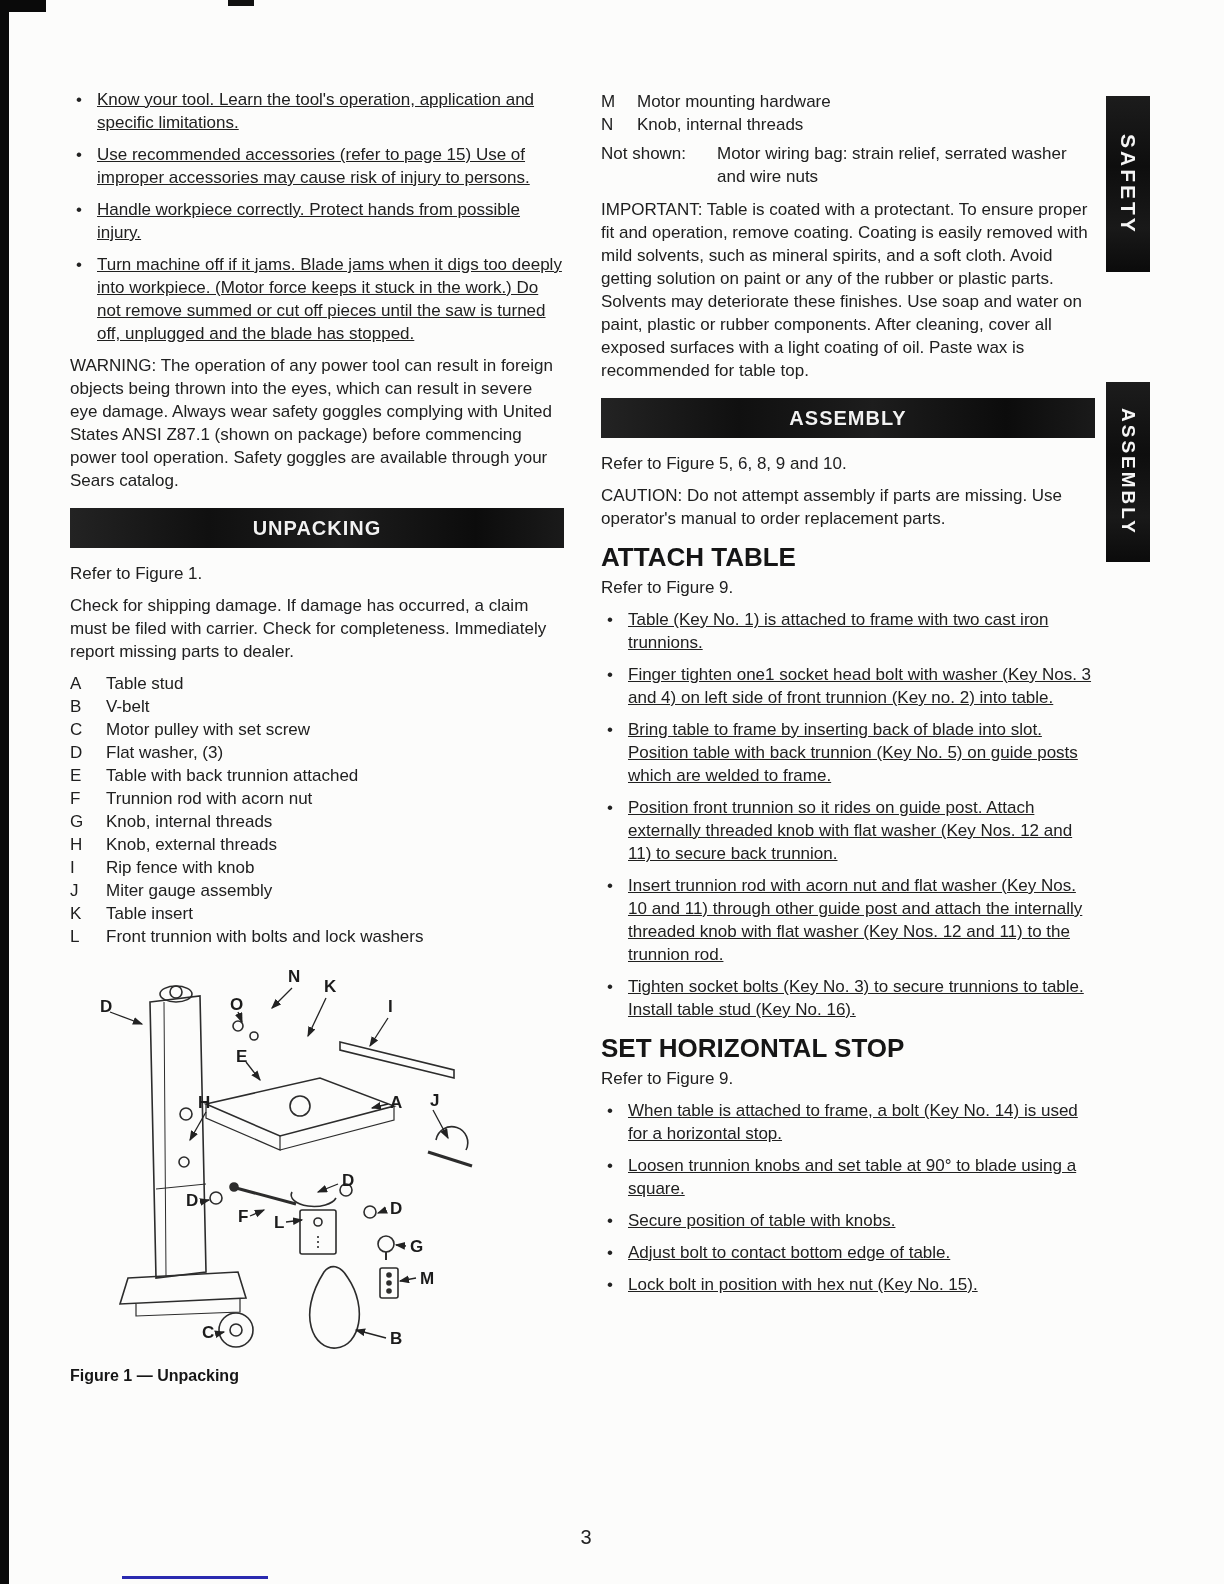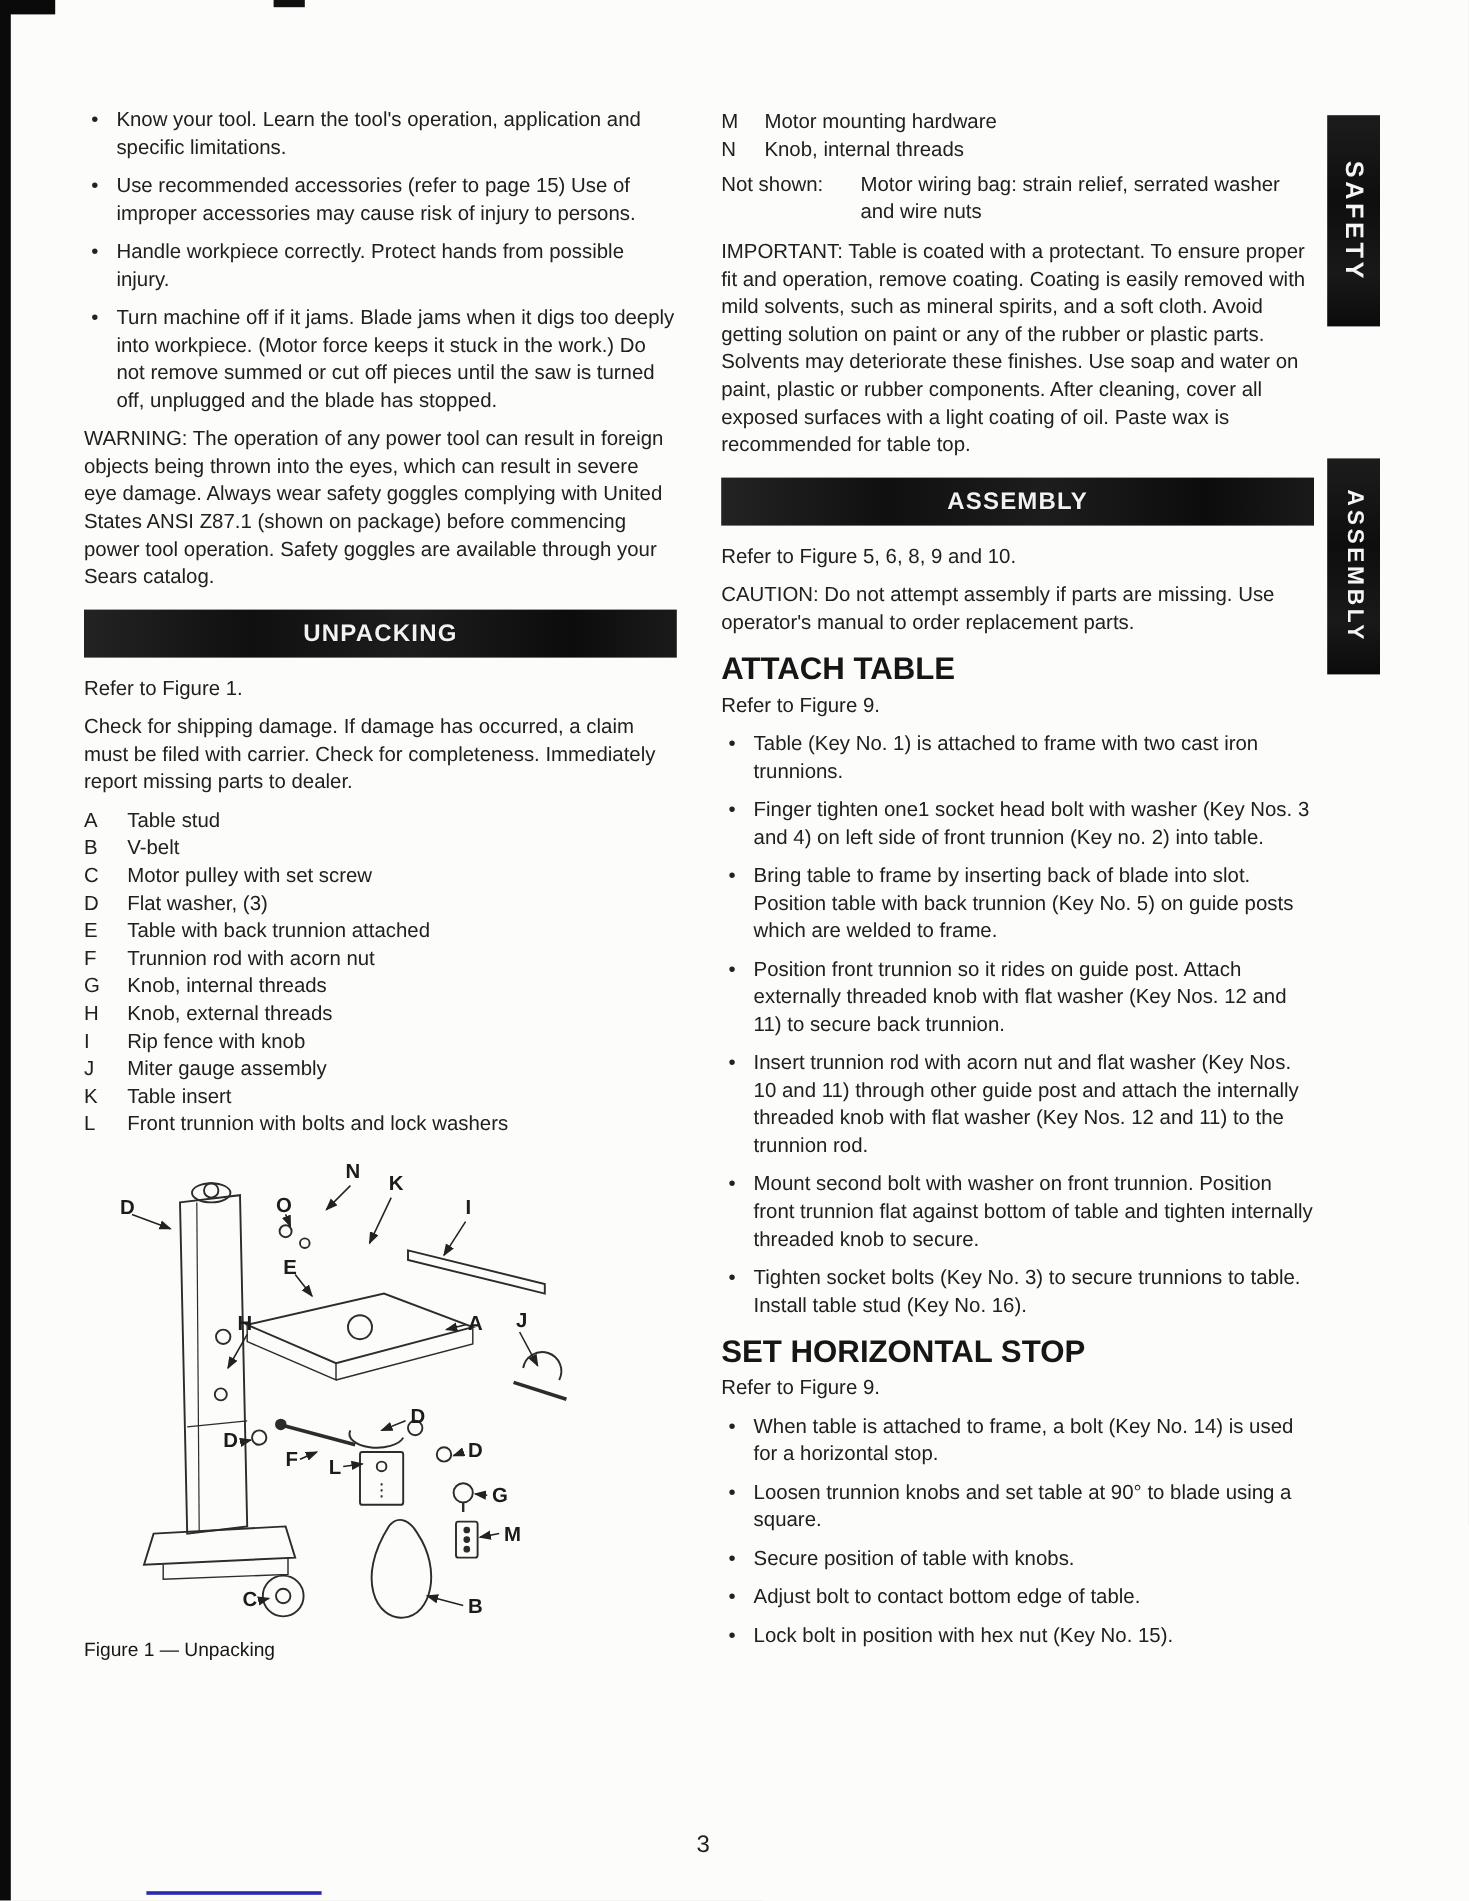--- a/index.html
+++ b/index.html
@@ -14,21 +14,21 @@
   .edge-strip { position:absolute; left:0; top:0; width:9px; height:1584px; background:#0a0a0a; }
   .corner-blob { position:absolute; left:0; top:0; width:46px; height:12px; background:#0a0a0a; }
   .top-dash { position:absolute; left:228px; top:0; width:26px; height:6px; background:#111; }
   .bottom-line { position:absolute; left:122px; top:1576px; width:146px; height:3px; background:#2a2ab0; }
 
   .col { position:absolute; width:494px; font-size:17px; line-height:23px; color:#202020; }
   .col-left  { left:70px;  top:88px; }
   .col-right { left:601px; top:88px; }
 
   ul.bullets { list-style:none; }
-  ul.bullets > li { position:relative; padding-left:27px; margin-bottom:4px; }
+  ul.bullets > li { position:relative; padding-left:27px; margin-bottom:4px;text-decoration:underline; }
   ul.bullets > li::before {
     content:"•"; position:absolute; left:6px; top:0;
     font-size:17px; color:#222;
   }
   ul.bullets.spaced > li { margin-bottom:9px; }
 
   p.para { margin-bottom:9px; }
   .bold { font-weight:normal; }
 
   .banner {
@@ -44,21 +44,21 @@
   .part-row .pkey { width:36px; flex:0 0 36px; }
   .part-row .pdesc { flex:1; }
 
   .notshown { display:flex; margin-bottom:10px; }
   .notshown .ns-label { flex:0 0 112px; }
   .notshown .ns-text { flex:1; padding-left:4px; }
 
   h2.section-heading { font-size:26px; line-height:26px; font-weight:bold; margin:14px 0 6px 0; color:#161616; }
 
   .figure-wrap { margin:6px 0 0 18px; }
-  .figure-caption { font-size:16px; font-weight:normal; margin-top:4px; color:#161616; }
+  .figure-caption { font-size:16px; font-weight:bold; margin-top:4px; color:#161616; }
 
   .side-tab {
     position:absolute; left:1106px; width:44px;
     background:linear-gradient(180deg,#1c1c1c,#0e0e0e 40%,#191919 75%,#0b0b0b);
     color:#f5f5f5; font-weight:bold;
     display:flex; align-items:center; justify-content:center;
     writing-mode:vertical-rl; letter-spacing:3px;
   }
   #tab-safety { top:96px; height:176px; font-size:21px; }
   #tab-assembly { top:382px; height:180px; font-size:19px; }
@@ -280,21 +280,20 @@
 
     <h2 class="section-heading">ATTACH TABLE</h2>
     <p class="para">Refer to Figure 9.</p>
 
     <ul class="bullets spaced">
       <li>Table (Key No. 1) is attached to frame with two cast iron trunnions.</li>
       <li>Finger tighten one1 socket head bolt with washer (Key Nos. 3 and 4) on left side of front trunnion (Key no. 2) into table.</li>
       <li>Bring table to frame by inserting back of blade into slot. Position table with back trunnion (Key No. 5) on guide posts which are welded to frame.</li>
       <li>Position front trunnion so it rides on guide post. Attach externally threaded knob with flat washer (Key Nos. 12 and 11) to secure back trunnion.</li>
       <li>Insert trunnion rod with acorn nut and flat washer (Key Nos. 10 and 11) through other guide post and attach the internally threaded knob with flat washer (Key Nos. 12 and 11) to the trunnion rod.</li>
-      <li>Mount second bolt with washer on front trunnion. Position front trunnion flat against bottom of table and tighten internally threaded knob to secure.</li>
       <li>Tighten socket bolts (Key No. 3) to secure trunnions to table. Install table stud (Key No. 16).</li>
     </ul>
 
     <h2 class="section-heading">SET HORIZONTAL STOP</h2>
     <p class="para">Refer to Figure 9.</p>
 
     <ul class="bullets spaced">
       <li>When table is attached to frame, a bolt (Key No. 14) is used for a horizontal stop.</li>
       <li>Loosen trunnion knobs and set table at 90° to blade using a square.</li>
       <li>Secure position of table with knobs.</li>

